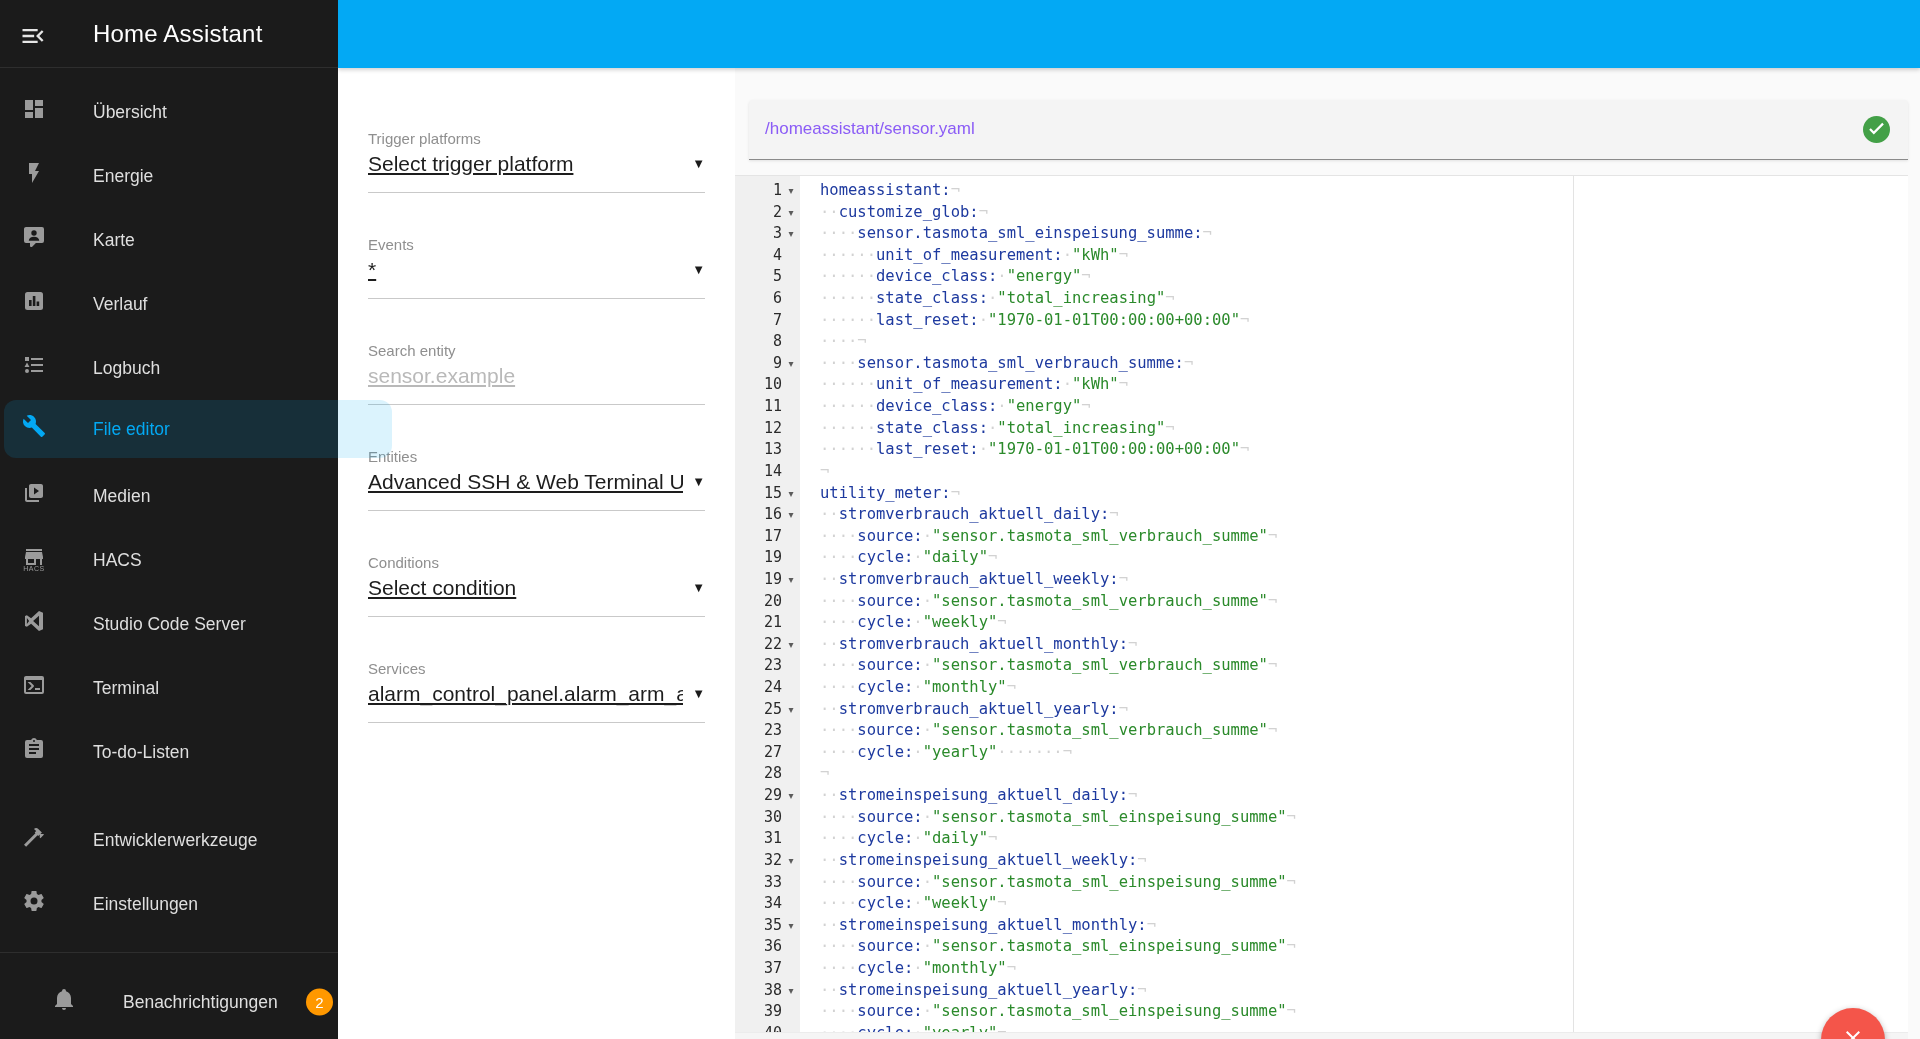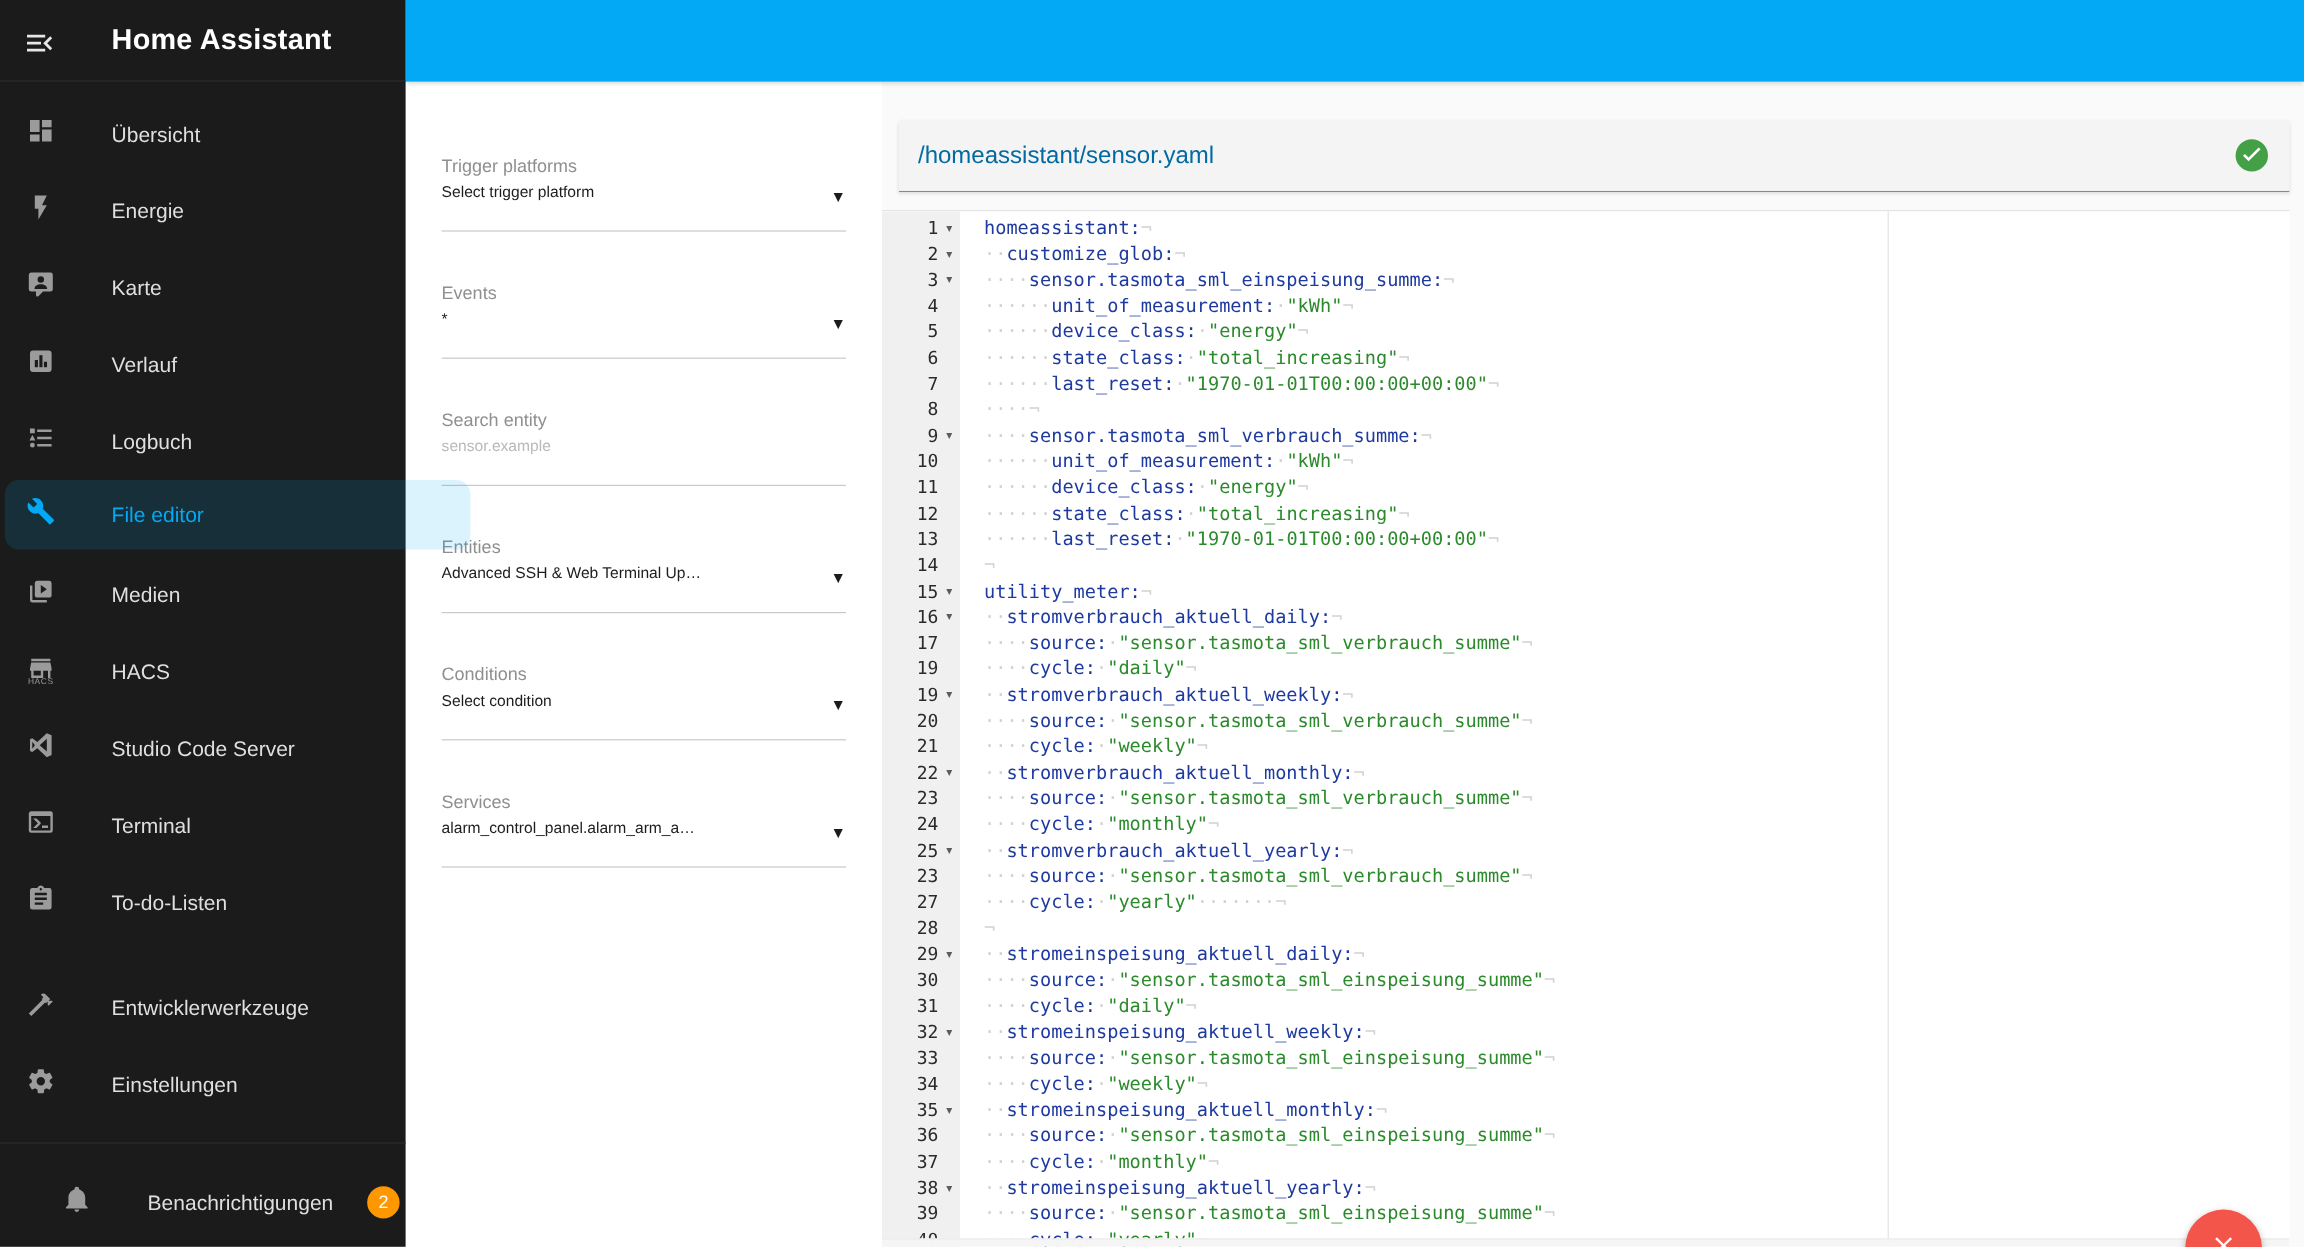--- a/index.html
+++ b/index.html
@@ -7,21 +7,21 @@
               font-family:"Liberation Sans", sans-serif; }
 
   
   .sidebar { position:absolute; left:0; top:0; width:338px; height:1039px;
              background:#1b1b1b; z-index:5; }
   .sb-header { position:absolute; left:0; top:0; width:338px; height:68px;
                border-bottom:1px solid #2e2e2e; }
   .sb-menu-btn { position:absolute; left:19px; top:22px; width:28px; height:24px;
                  color:#e6e6e6; cursor:pointer; }
   .sb-title { position:absolute; left:93px; top:20px; font-size:24px; color:#fff;
-              letter-spacing:0.2px;font-weight:bold; }
+              letter-spacing:0.2px; }
   .sb-items { position:absolute; left:0; top:80px; width:396px; }
   .sb-item { position:relative; height:64px; display:flex; align-items:center;
              cursor:pointer; }
   .sb-item.active { background:rgba(3,169,244,0.14); border-radius:12px;
                     margin:0 4px; height:58px; }
   .sb-item.active + .sb-item { margin-top:6px; }
   .sb-spacer { height:24px; }
   .sb-icon { position:absolute; left:21px; top:50%; transform:translateY(-50%);
              width:26px; height:30px; color:#9b9b9b; text-align:center; }
   .sb-item.active .sb-icon { left:17px; color:#03a9f4; }
@@ -44,33 +44,33 @@
   .tb-icon { position:absolute; top:30px; width:27px; height:27px; color:#fff;
              cursor:pointer; }
   .tb-icon svg { width:27px; height:27px; }
 
   
   .midpanel { position:absolute; left:338px; top:68px; width:397px; height:971px;
               background:#fff; z-index:2; }
   .form-groups { position:absolute; left:30px; top:58px; width:337px; }
   .fgroup { position:relative; height:106px; }
   .flabel { position:absolute; left:0; top:4px; font-size:15px; color:#8f8f8f; }
-  .fvalue { position:absolute; left:0; top:26px; font-size:13px; color:#1d1d1d;
-            width:315px; white-space:nowrap; overflow:hidden; cursor:pointer; }
+  .fvalue { position:absolute; left:0; top:26px; font-size:21px; color:#1d1d1d;
+            width:315px; white-space:nowrap; overflow:hidden; cursor:pointer;text-decoration:underline; }
   .fvalue.placeholder { color:#b9b9b9; cursor:text; }
   .farrow { position:absolute; right:0; top:30px; font-size:13px; color:#1b1b1b; }
   .fline { position:absolute; left:0; top:66px; width:337px; height:1px; background:#c9c9c9; }
 
   
   .codepanel { position:absolute; left:735px; top:68px; width:1185px; height:971px;
                background:#fafafa; }
   .filecard { position:absolute; left:14px; top:32px; width:1159px; height:60px;
               background:#f4f4f4; border-radius:4px 4px 0 0;
               border-bottom:1px solid #8a8a8a; box-shadow:0 1px 3px rgba(0,0,0,0.10); }
-  .filepath { position:absolute; left:16px; top:19px; font-size:20px; color:#0369a1; }
+  .filepath { position:absolute; left:16px; top:19px; font-size:17px; color:#8b5cf6; }
   .savedok { position:absolute; right:18px; top:16px; width:27px; height:27px;
              border-radius:50%; background:#43a047; color:#fff; }
   .savedok svg { width:27px; height:27px; }
 
   .editor { position:absolute; left:0; top:107px; width:1173px; height:864px;
             background:#fff; border-top:1px solid #e4e4e4; overflow:hidden; }
   .gutterbg { position:absolute; left:0; top:0; width:65px; height:100%;
               background:#f0f0f0; }
   .printmargin { position:absolute; left:838px; top:0; width:1px; height:100%;
                  background:#e3e3e3; }

